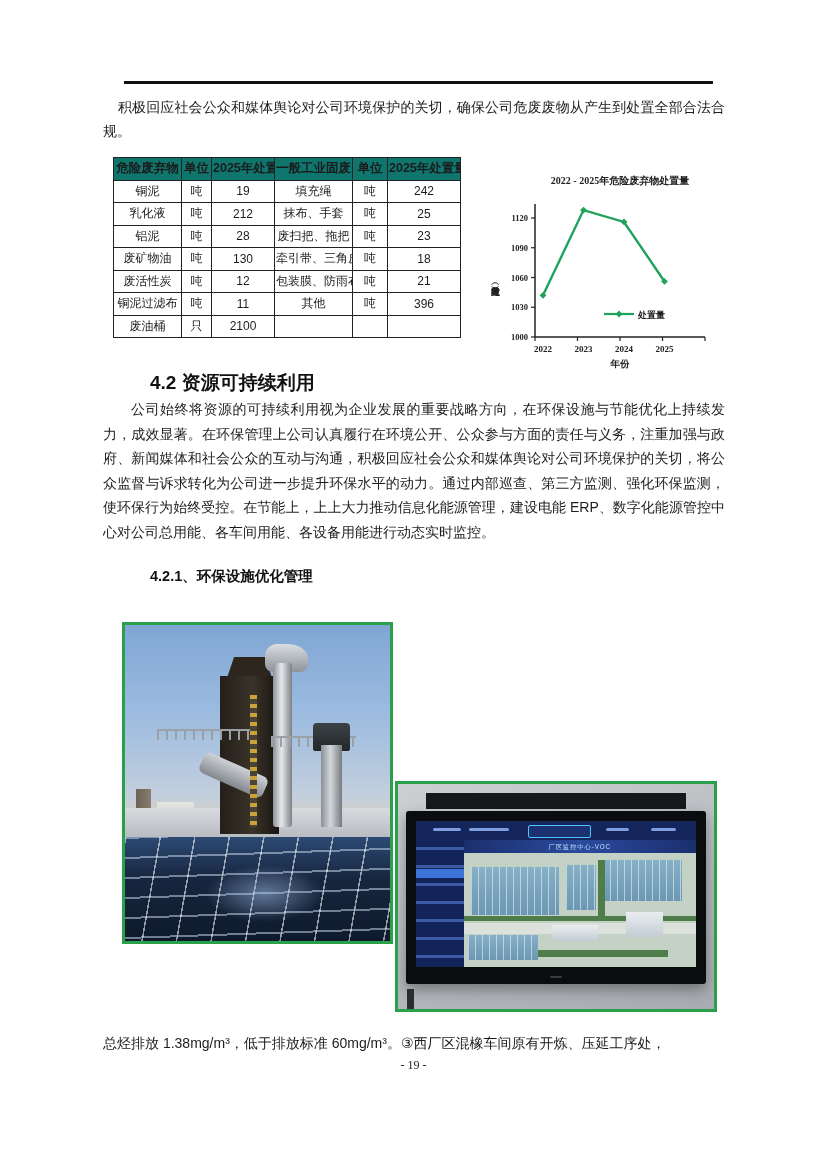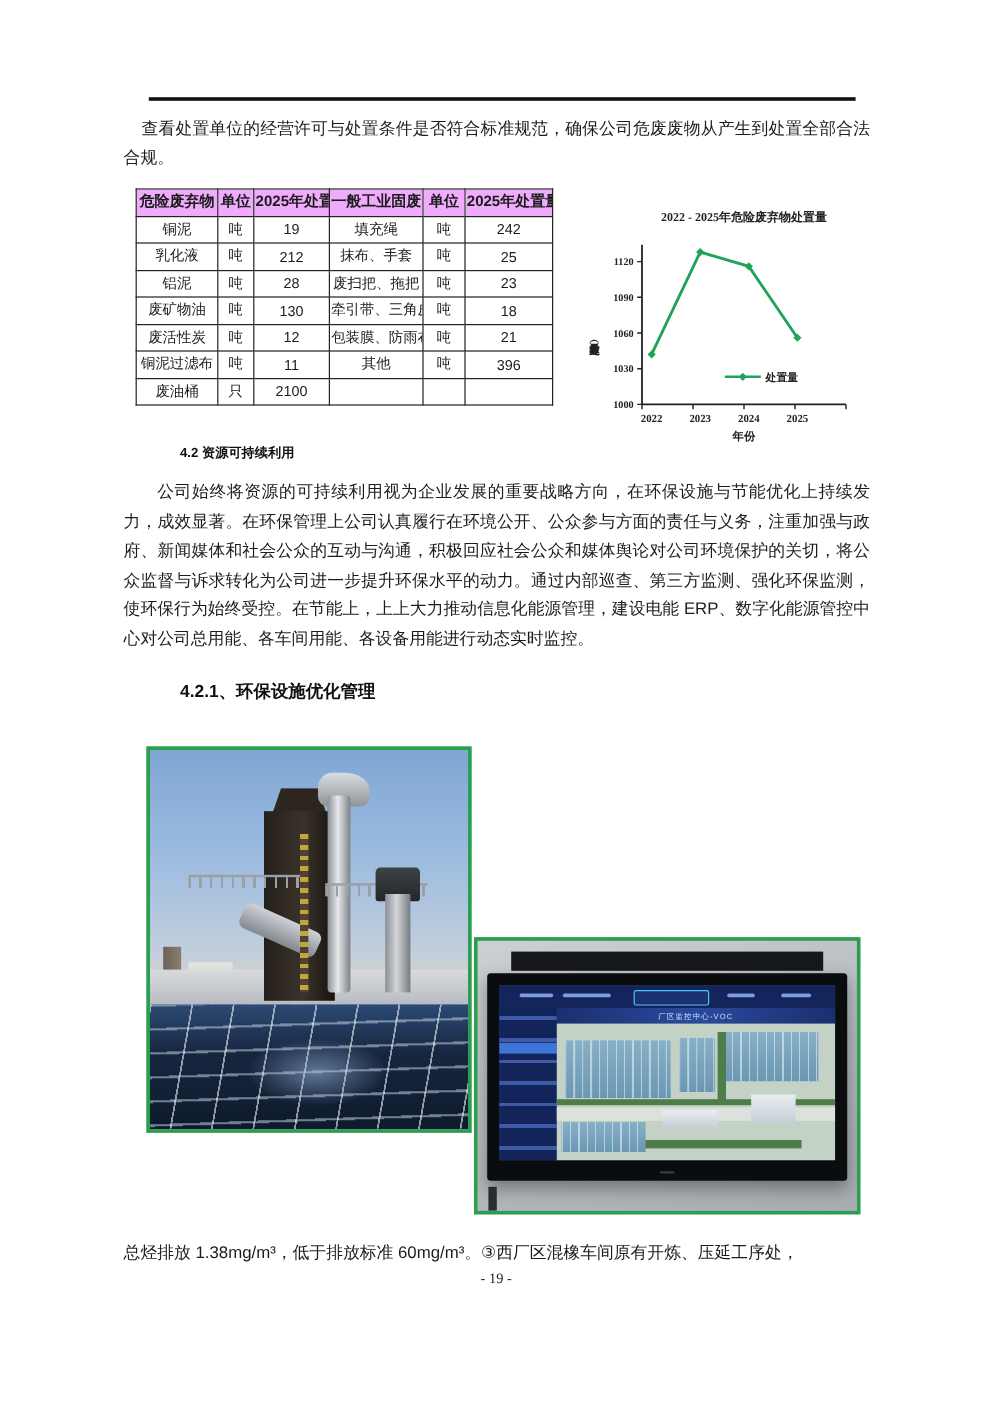--- a/index.html
+++ b/index.html
@@ -10,21 +10,21 @@
   .abs{position:absolute;}
   .bodytext{font-size:14px;line-height:24px;text-align:justify;color:#1c1c1c;}
   .header-rule{background:#111;height:3px;}
   h2,h3{margin:0;font-weight:bold;color:#111;}
   
   table.waste{border-collapse:collapse;table-layout:fixed;font-size:12px;}
   table.waste th,table.waste td{
     border:1.5px solid #222;text-align:center;vertical-align:middle;
     height:21.5px;padding:0 1px;overflow:hidden;white-space:nowrap;
   }
-  table.waste th{background:#f0abfc;font-weight:bold;font-size:12.5px;}
+  table.waste th{background:#0f766e;font-weight:bold;font-size:12.5px;}
   table.waste td{font-weight:500;}
   
   .chart-box{width:240px;height:212px;}
   .chart-box svg{display:block;}
   .chart-box text{font-family:"Liberation Serif","DejaVu Serif",serif;fill:#222;}
   
   .photo{border:3px solid #2ba04b;box-sizing:border-box;overflow:hidden;background:#9db9dd;}
   
   .p1-sky{position:absolute;left:0;top:0;right:0;height:64%;
     background:linear-gradient(180deg,#7fa6d4 0%,#9dbce0 45%,#c3cfdd 85%,#dcd3b5 100%);}
@@ -89,21 +89,21 @@
   
   .pagenum{font-size:12px;font-family:"Liberation Serif","DejaVu Serif",serif;color:#222;}
 </style>
 </head>
 <body>
 
 <div class="page">
 
   <div class="abs header-rule" style="left:124px;top:81px;width:589px;"></div>
 
-  <div class="abs bodytext" style="left:103px;top:95px;width:622px;text-indent:15px;">查看处置单位的经营许可与处置条件是否符合标准规范，确保公司危废废物从产生到处置全部合法合规。</div>
+  <div class="abs bodytext" style="left:103px;top:95px;width:622px;text-indent:15px;">积极回应社会公众和媒体舆论对公司环境保护的关切，确保公司危废废物从产生到处置全部合法合规。</div>
 
   <table class="waste abs" style="left:113px;top:157px;width:347px;">
     <colgroup>
       <col style="width:68px">
         <col style="width:30px">
         <col style="width:63px">
       <col style="width:78px">
         <col style="width:35px">
         <col style="width:73px">
     </colgroup>
@@ -207,21 +207,21 @@
         <path d="M 57 129.95 L 60.4 133.35 L 57 136.75 L 53.6 133.35 Z" fill="#1fa35c"></path>
         <path d="M 97.5 44.666666666666664 L 100.9 48.06666666666666 L 97.5 51.46666666666666 L 94.1 48.06666666666666 Z" fill="#1fa35c"></path>
         <path d="M 138 56.56666666666667 L 141.4 59.96666666666667 L 138 63.36666666666667 L 134.6 59.96666666666667 Z" fill="#1fa35c"></path>
         <path d="M 178.5 116.06666666666666 L 181.9 119.46666666666667 L 178.5 122.86666666666667 L 175.1 119.46666666666667 Z" fill="#1fa35c"></path>
         <line x1="118" y1="152" x2="148" y2="152" stroke="#1fa35c" stroke-width="2.2"></line>
         <path d="M 133 148.6 L 136.4 152 L 133 155.4 L 129.6 152 Z" fill="#1fa35c"></path>
         <text x="152" y="155.5" font-size="9" font-weight="bold">处置量</text>
       </svg>
   </div>
 
-  <h2 class="abs" style="left:150px;top:370px;font-size:11px;text-align:right;">4.2 资源可持续利用</h2>
+  <h2 class="abs" style="left:150px;top:370px;font-size:19px;text-align:right;">4.2 资源可持续利用</h2>
 
   <div class="abs bodytext" style="left:103px;top:397px;width:622px;text-indent:2em;line-height:24.6px;">公司始终将资源的可持续利用视为企业发展的重要战略方向，在环保设施与节能优化上持续发力，成效显著。在环保管理上公司认真履行在环境公开、公众参与方面的责任与义务，注重加强与政府、新闻媒体和社会公众的互动与沟通，积极回应社会公众和媒体舆论对公司环境保护的关切，将公众监督与诉求转化为公司进一步提升环保水平的动力。通过内部巡查、第三方监测、强化环保监测，使环保行为始终受控。在节能上，上上大力推动信息化能源管理，建设电能 ERP、数字化能源管控中心对公司总用能、各车间用能、各设备用能进行动态实时监控。</div>
 
   <h3 class="abs" style="left:150px;top:567px;font-size:14.5px;">4.2.1、环保设施优化管理</h3>
 
 
   <div class="abs photo" style="left:122px;top:622px;width:271px;height:322px;">
     <div style="position:relative;width:100%;height:100%;">
       <div class="p1-sky"></div>
       <div class="p1-stack-far"></div>

